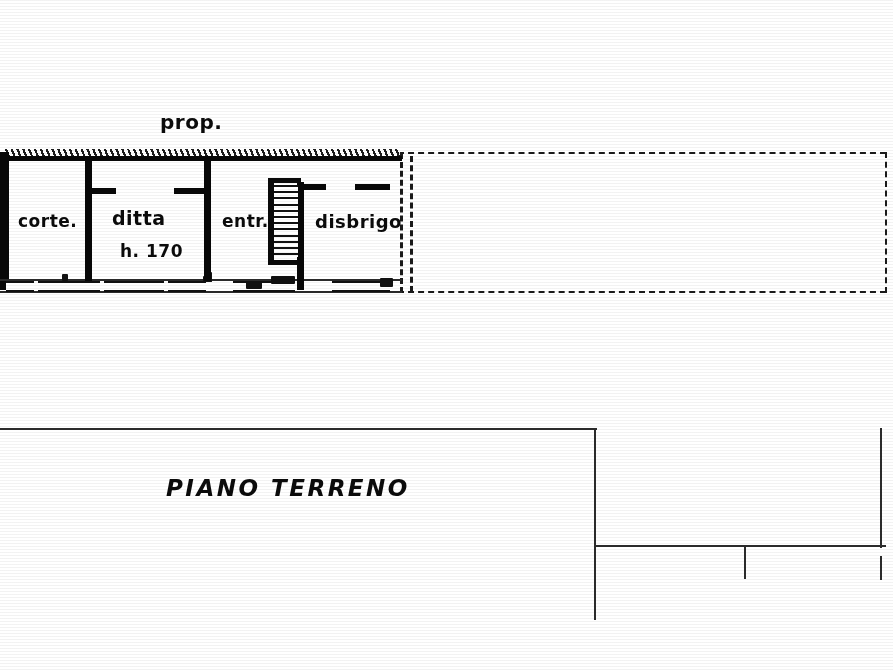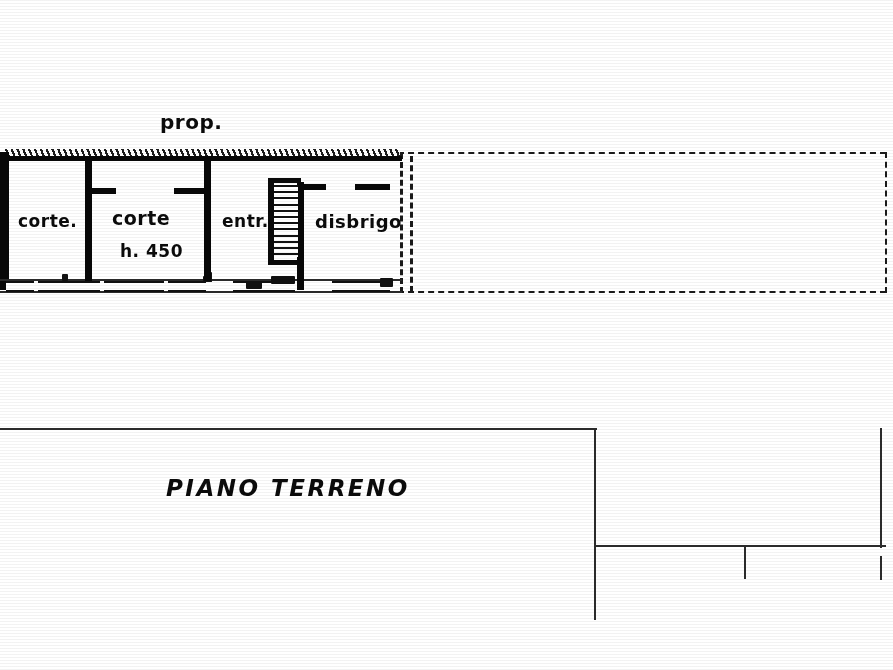--- a/index.html
+++ b/index.html
@@ -161,22 +161,22 @@
 
   <div class="stair-box" style="left:268px; top:178px; width:36px; height:112px;">
     <div class="stair-rail" style="left:0px; top:0px; width:6px; height:86px;"></div>
     <div class="stair-rail" style="left:0px; top:0px; width:33px; height:5px;"></div>
     <div class="stair-steps" style="left:6px; top:7px; width:24px; height:72px;"></div>
     <div class="stair-rail" style="left:0px; top:82px; width:30px; height:5px;"></div>
   </div>
 
   <div class="lbl hand" style="left:18px; top:213px; font-size:17px;">corte.</div>
 
-  <div class="lbl hand" style="left:112px; top:209px; font-size:19px;">corte</div>
-  <div class="lbl hand" style="left:120px; top:243px; font-size:17px;">h. 450</div>
+  <div class="lbl hand" style="left:112px; top:209px; font-size:19px;">ditta</div>
+  <div class="lbl hand" style="left:120px; top:243px; font-size:17px;">h. 170</div>
 
   <div class="lbl hand" style="left:222px; top:213px; font-size:17px;">entr.</div>
 
   <div class="lbl hand" style="left:315px; top:213px; font-size:18px;">disbrigo</div>
 
 
   <div class="thin" style="left:0px; top:428px; width:597px; height:2.4px;"></div>
   <div class="thin" style="left:594px; top:428px; width:2.4px; height:192px;"></div>
 
   <div class="lbl caps" style="left:166px; top:477px; font-size:23px;font-style:italic;">PIANO  TERRENO</div>

